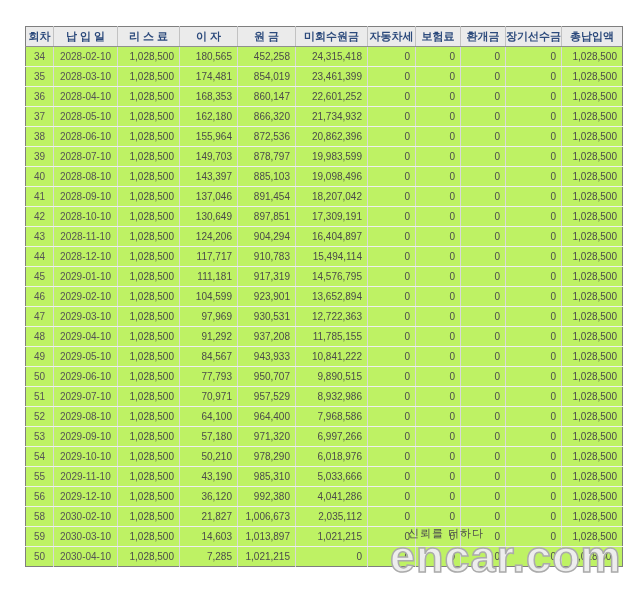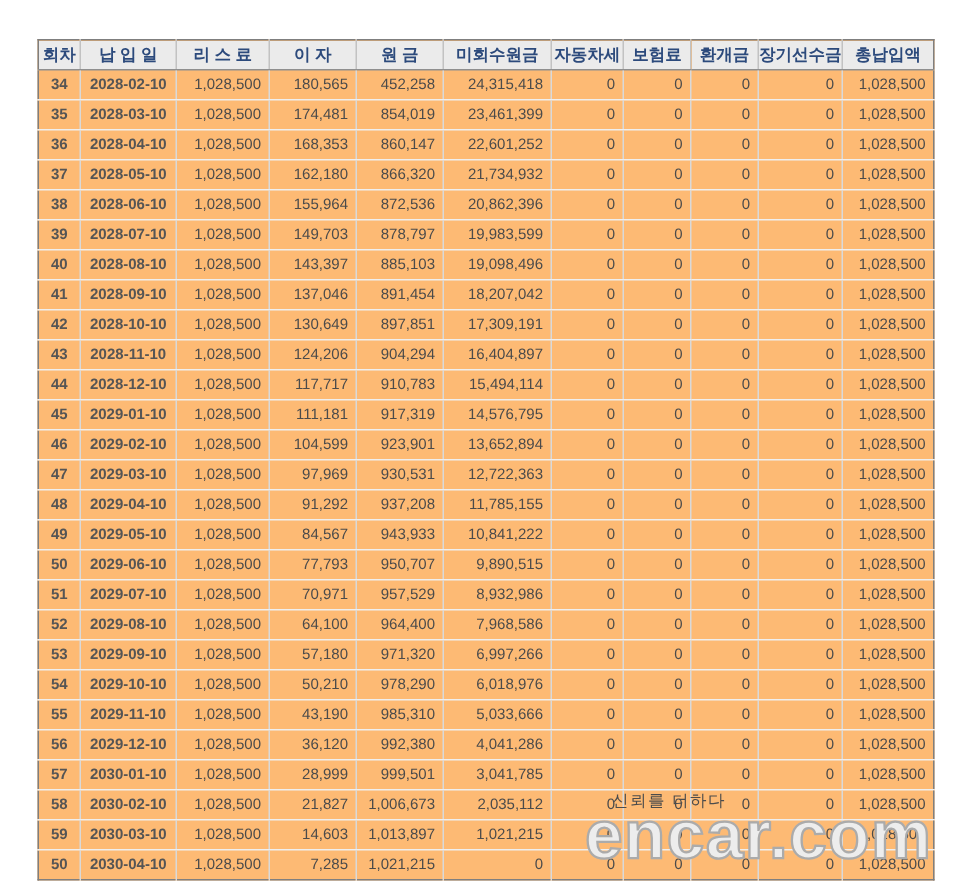--- a/index.html
+++ b/index.html
@@ -15,21 +15,21 @@
   }
 
   table.schedule {
     position: absolute;
     left: 25px;
     top: 26px;
     width: 597px;
     border-collapse: collapse;
     table-layout: fixed;
     border: 1px solid #7f7f7f;
-    background: #fdba74;
+    background: #bef264;
   }
 
   col.c1  { width: 28px; }
   col.c2  { width: 64px; }
   col.c3  { width: 62px; }
   col.c4  { width: 58px; }
   col.c5  { width: 58px; }
   col.c6  { width: 72px; }
   col.c7  { width: 48px; }
   col.c8  { width: 45px; }
@@ -57,21 +57,21 @@
     color: #4b4b4b;
     text-align: right;
     padding-right: 5px;
     border-right: 1px solid #d9d9d9;
     border-bottom: 1px solid #efefef;
     white-space: nowrap;
     overflow: hidden;
     background: transparent;
   }
   td:nth-child(1),
-  td:nth-child(2) { text-align: center; padding-right: 0; color: #555555; font-weight: bold; }
+  td:nth-child(2) { text-align: center; padding-right: 0; color: #555555; }
   td:last-child { border-right: none; }
   tbody tr:last-child td { border-bottom: none; }
 
   .wm-slogan {
     position: absolute;
     left: 408px;
     top: 526px;
     font-size: 11px;
     font-weight: normal;
     color: #4c4c4c;
@@ -423,33 +423,20 @@
           <td>36,120</td>
           <td>992,380</td>
           <td>4,041,286</td>
           <td>0</td>
           <td>0</td>
           <td>0</td>
           <td>0</td>
           <td>1,028,500</td>
         </tr>
         <tr>
-          <td>57</td>
-          <td>2030-01-10</td>
-          <td>1,028,500</td>
-          <td>28,999</td>
-          <td>999,501</td>
-          <td>3,041,785</td>
-          <td>0</td>
-          <td>0</td>
-          <td>0</td>
-          <td>0</td>
-          <td>1,028,500</td>
-        </tr>
-        <tr>
           <td>58</td>
           <td>2030-02-10</td>
           <td>1,028,500</td>
           <td>21,827</td>
           <td>1,006,673</td>
           <td>2,035,112</td>
           <td>0</td>
           <td>0</td>
           <td>0</td>
           <td>0</td>

